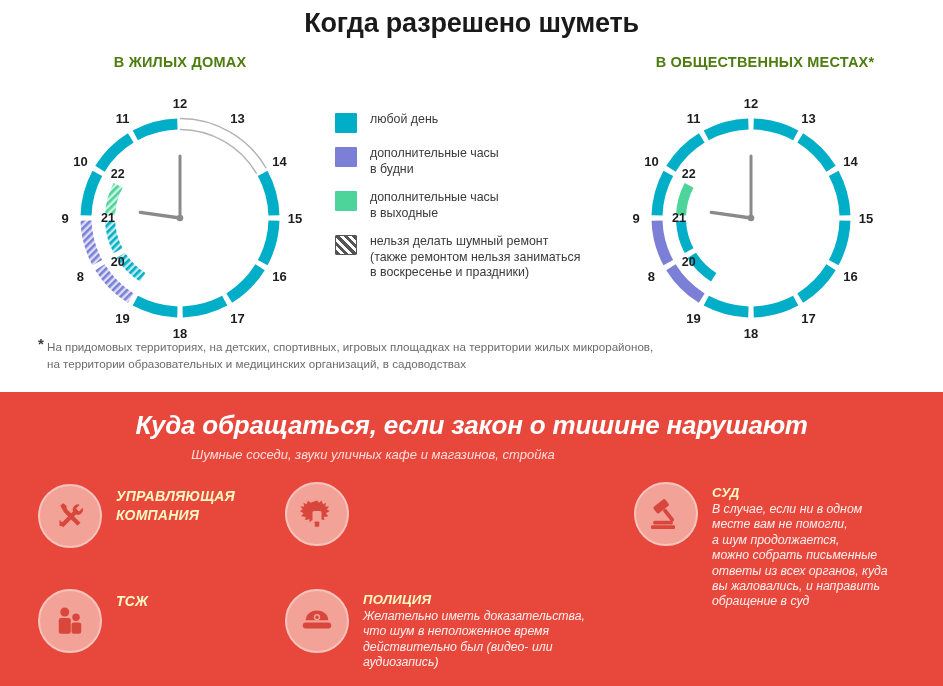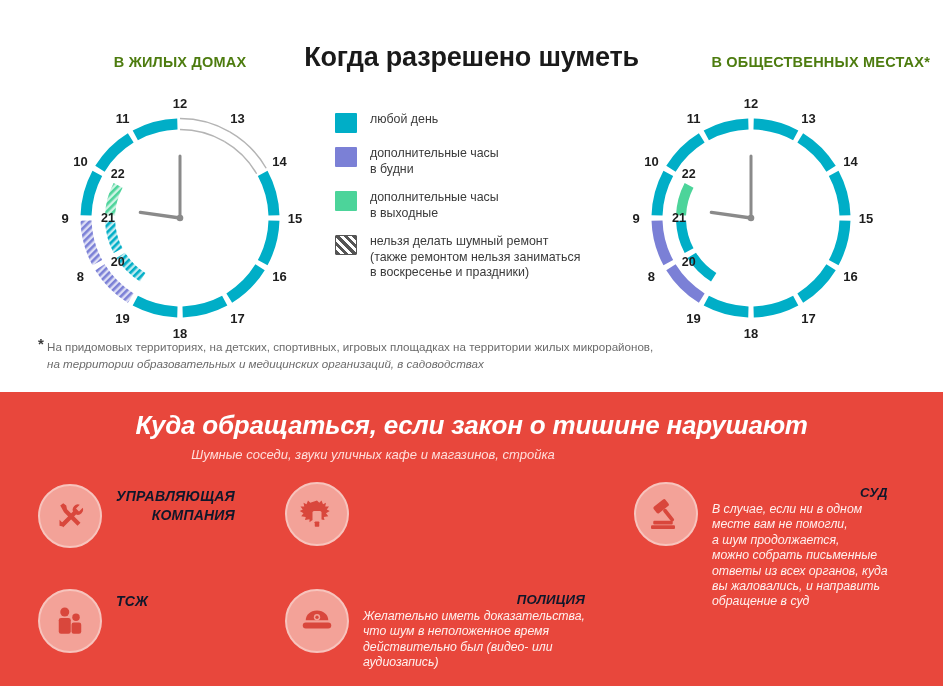--- a/index.html
+++ b/index.html
@@ -11,29 +11,28 @@
     position:relative;
   }
   .page{position:relative;width:943px;height:686px;}
 
   
   .main-title{
     position:absolute;left:0;top:8px;width:943px;
     text-align:center;
     font-size:27px;font-weight:bold;color:#1a1a1a;
     letter-spacing:-0.2px;
-    margin-top:34px;
   }
   .clock-head{
     position:absolute;top:54px;
     font-size:14.5px;font-weight:bold;color:#4d7c0f;
     letter-spacing:0.2px;white-space:nowrap;
   }
   .clock-head.left{left:0;width:360px;text-align:center;}
-  .clock-head.right{left:600px;width:330px;text-align:right;}
+  .clock-head.right{left:600px;width:330px;text-align:center;}
 
   .clock{position:absolute;width:230px;height:230px;}
   .clock.left{left:65px;top:103px;}
   .clock.right{left:636px;top:103px;}
   .clock svg{display:block;}
 
   .hourlabel{
     position:absolute;
     font-size:13px;font-weight:bold;color:#1d1d1d;
     transform:translate(-50%,-50%);
@@ -78,22 +77,22 @@
   .cards{position:absolute;left:0;top:92px;width:943px;height:200px;}
   .card{position:absolute;display:flex;align-items:flex-start;}
   .card .ico{
     width:64px;height:64px;flex:0 0 64px;border-radius:50%;
     background:#f3a298;border:2px solid #f7c4bd;
     display:flex;align-items:center;justify-content:center;
     box-sizing:border-box;
   }
   .card .txt{margin-left:14px;padding-top:3px;}
   .card .hd{
-    font-size:13.2px;font-weight:bold;color:#0f172a;
-    letter-spacing:0.2px;line-height:16px;margin-bottom:1px;text-align:right;
+    font-size:13.2px;font-weight:bold;color:#fef9c3;
+    letter-spacing:0.2px;line-height:16px;margin-bottom:1px;
   }
   .card .bd{font-size:12.3px;color:#fff0ee;line-height:15.4px;}
   .card.big .hd{font-size:14px;line-height:19px;}
 
   
   .card.c1{left:38px;top:0px;width:250px;}
   .card.c2{left:38px;top:105px;width:250px;}
   .card.c3{left:285px;top:-2px;width:330px;}
   .card.c4{left:285px;top:105px;width:330px;}
   .card.c5{left:634px;top:-2px;width:300px;}
@@ -220,21 +219,21 @@
       </div>
       <div class="legend-row">
         <div class="legend-sw" style="background: repeating-linear-gradient(45deg, rgb(85, 85, 85) 0px, rgb(85, 85, 85) 3px, rgb(255, 255, 255) 3px, rgb(255, 255, 255) 6px); border: 1px solid rgb(85, 85, 85); box-sizing: border-box;"></div>
         <div class="legend-tx">нельзя делать шумный ремонт<br>(также ремонтом нельзя заниматься<br>в воскресенье и праздники)</div>
       </div>
     </div>
 
   <div class="footnote">
     <span class="ast">*</span>
     <span>На придомовых территориях, на детских, спортивных, игровых площадках на территории жилых микрорайонов,</span><br>
-    <span style="margin-left:9px;display:inline-block;font-style:italic;">на территории образовательных и медицинских организаций, в садоводствах</span>
+    <span style="margin-left:9px;display:inline-block;">на территории образовательных и медицинских организаций, в садоводствах</span>
   </div>
 
   <div class="red">
     <div class="red-title">Куда обращаться, если закон о тишине нарушают</div>
     <div class="red-sub">Шумные соседи, звуки уличных кафе и магазинов, стройка</div>
     <div class="cards" id="cards">
         <div class="card c1 big">
           <div class="ico">
             <svg width="36" height="36" viewBox="0 0 48 48" fill="#d9473c">
               <g transform="rotate(0 24 24)">

